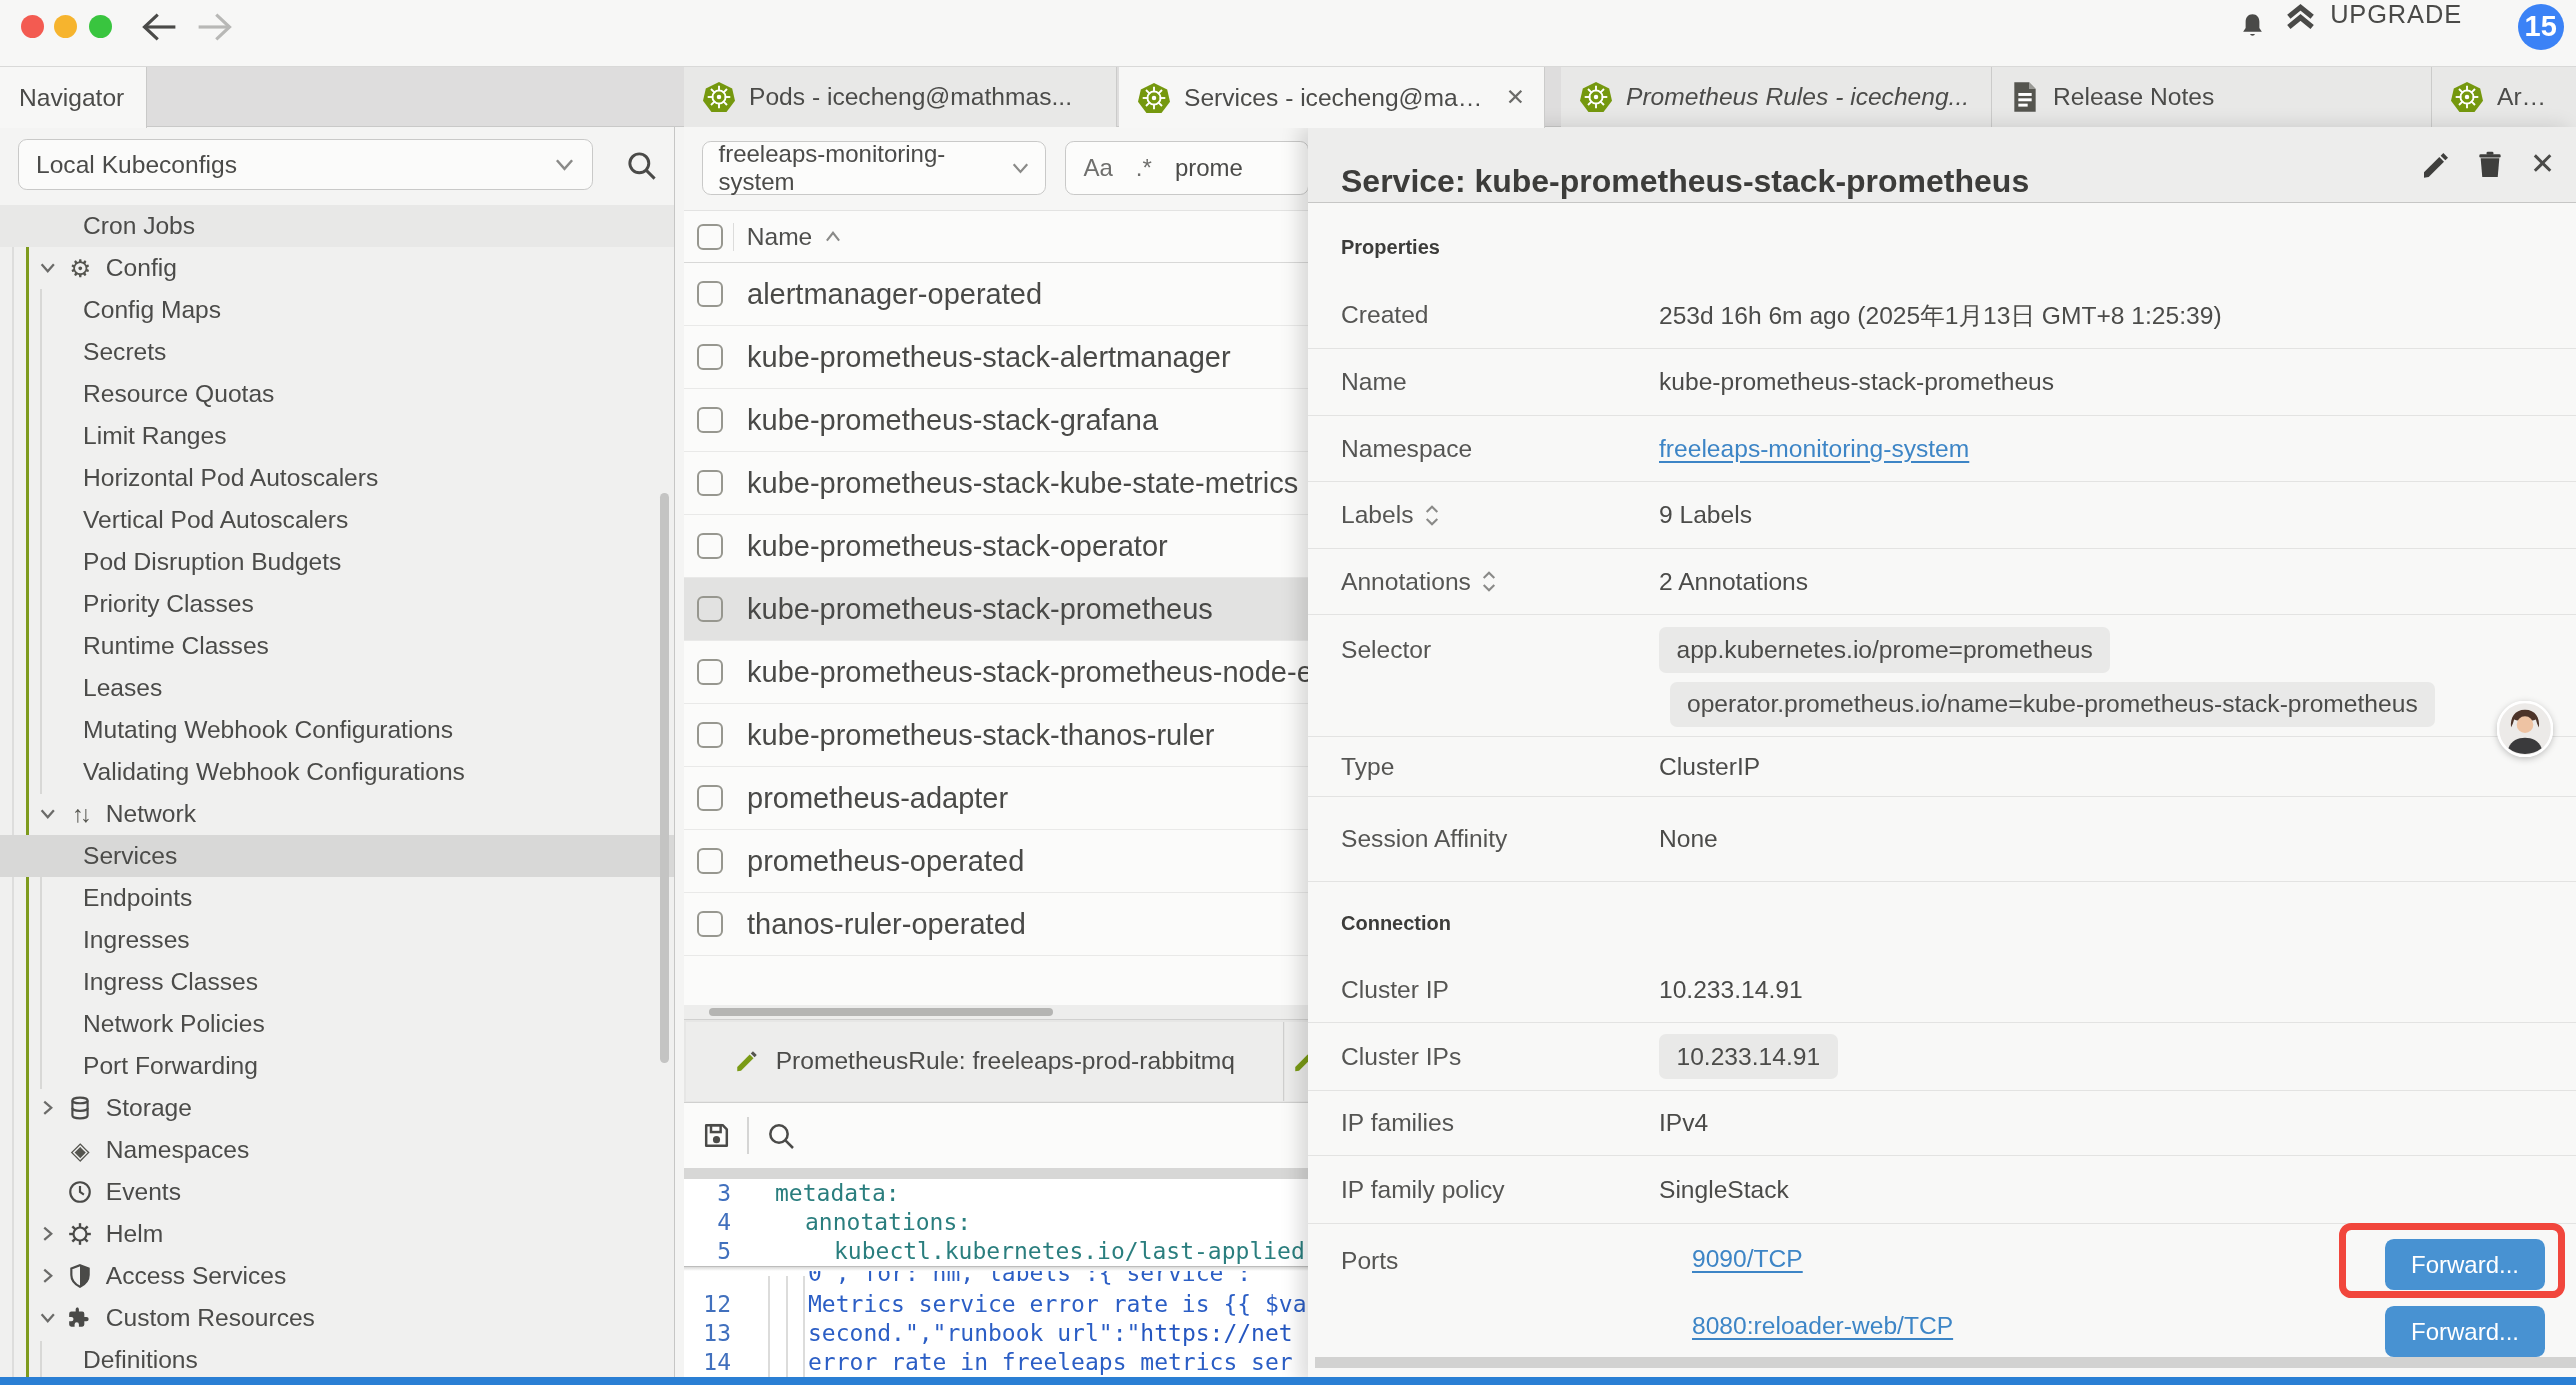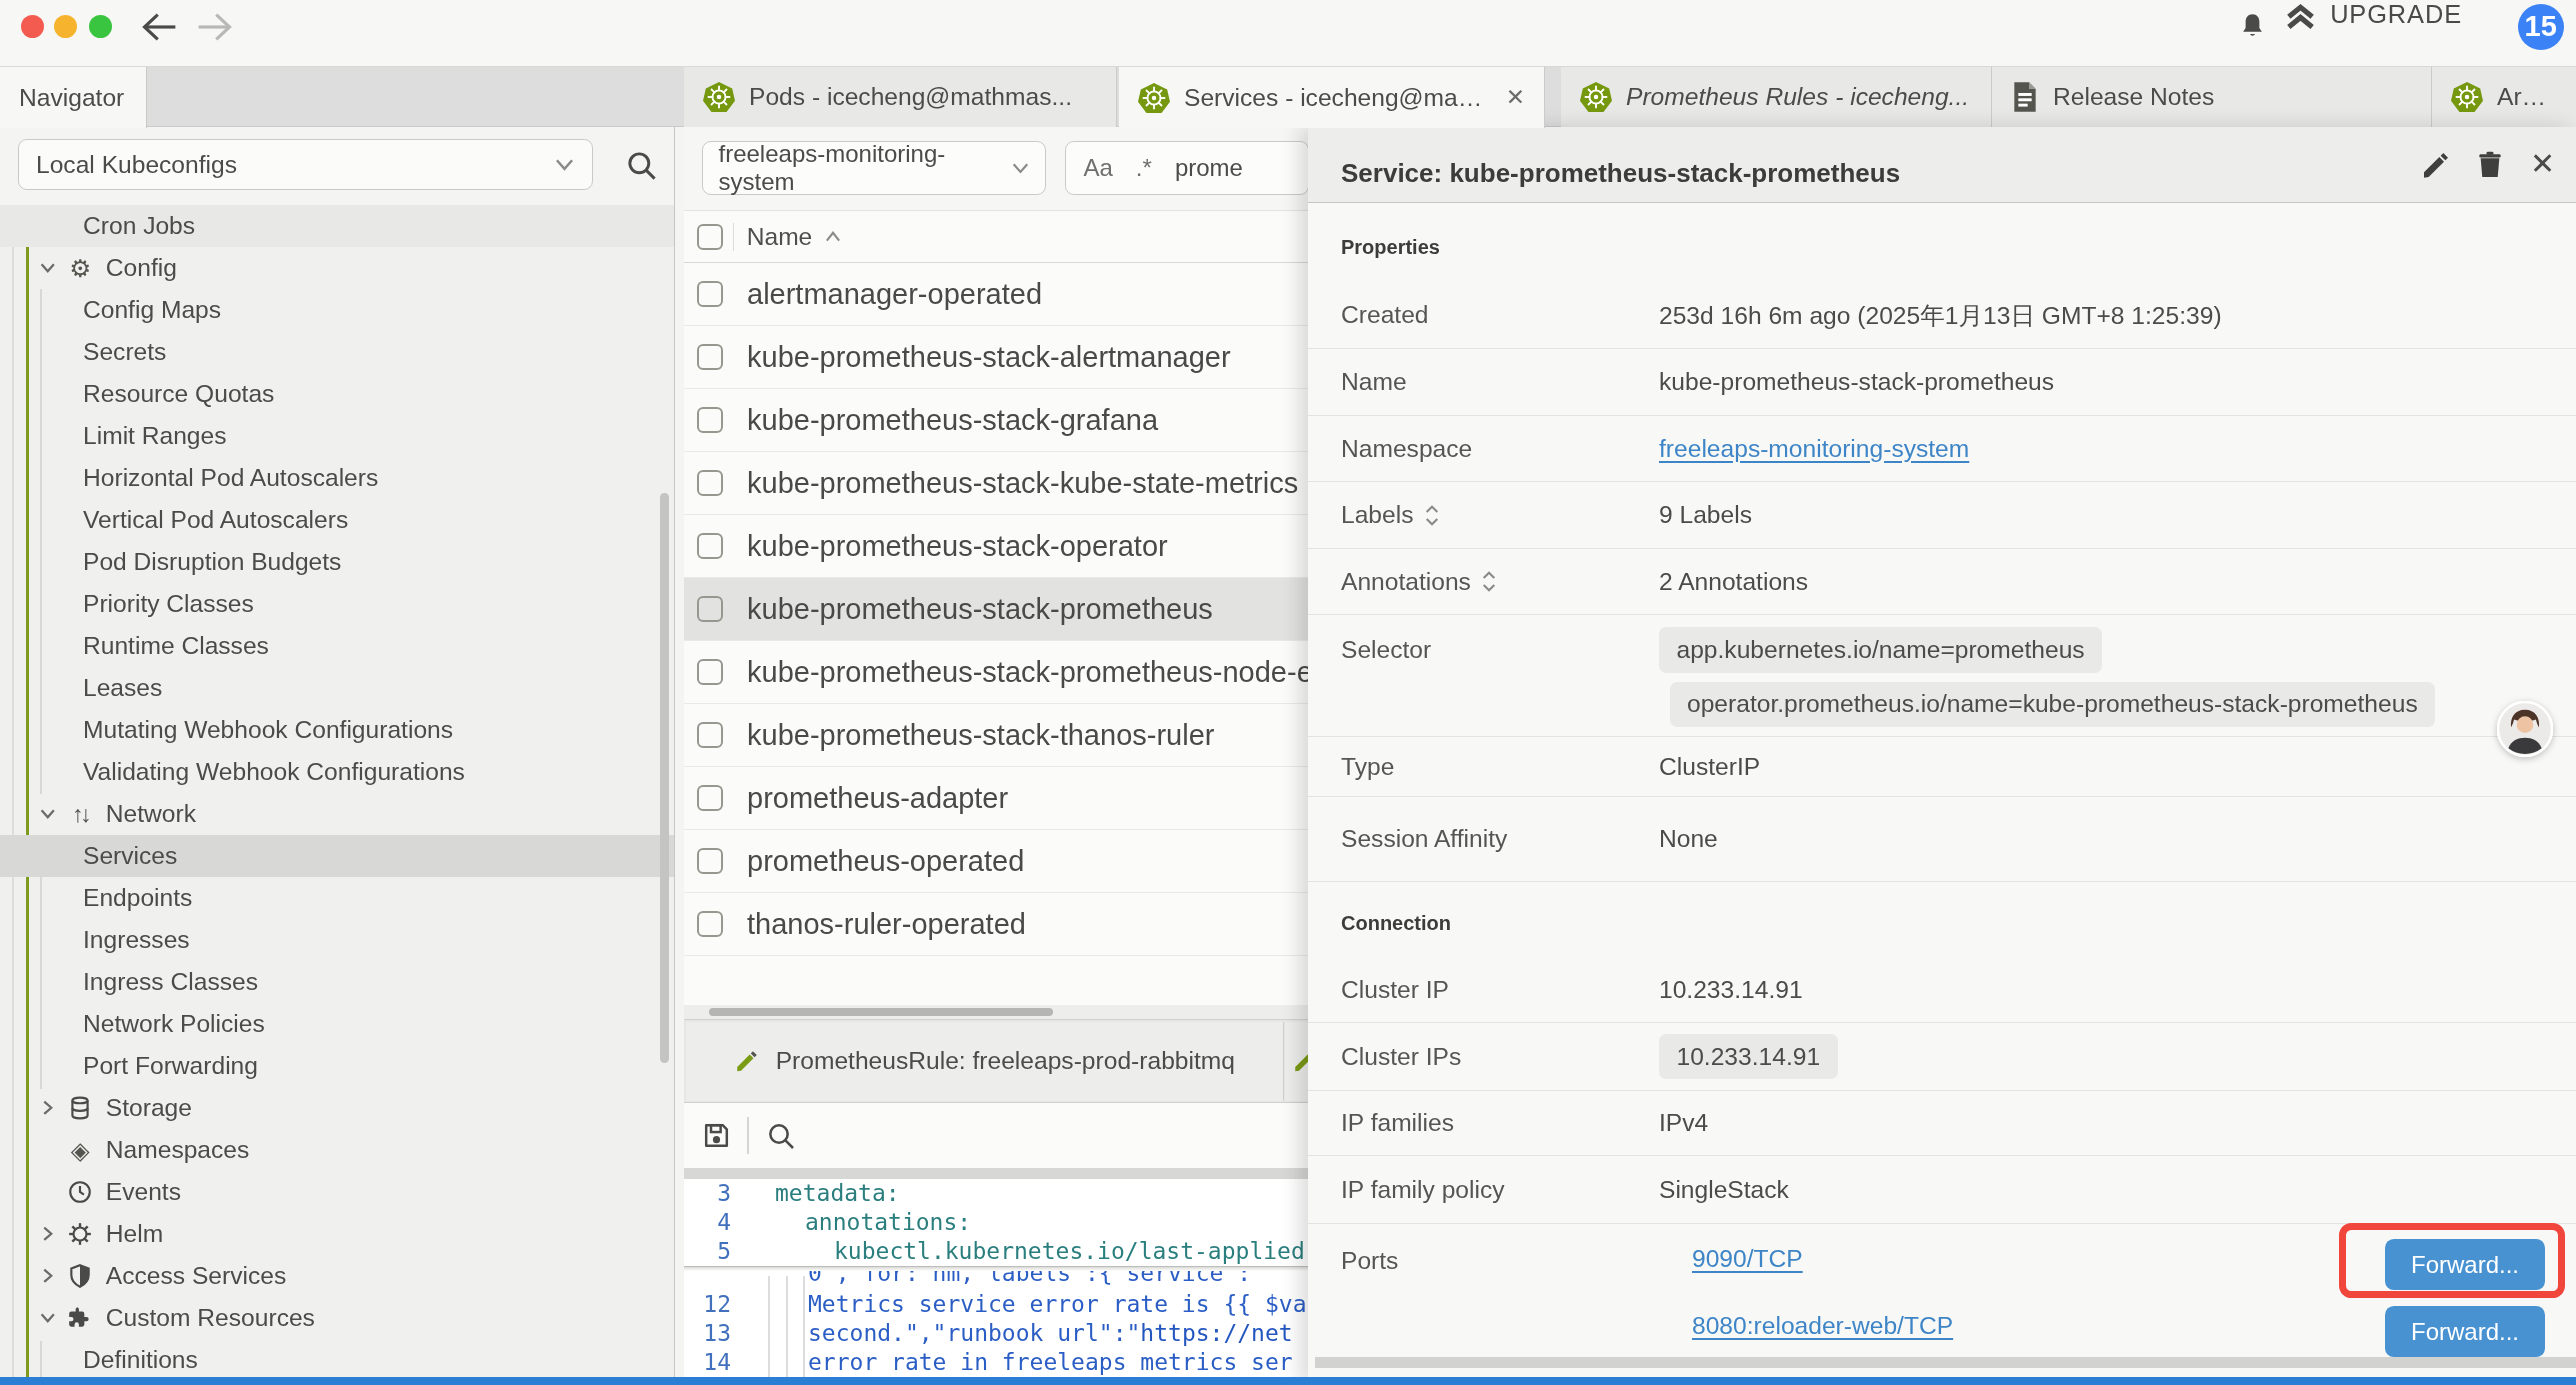--- a/index.html
+++ b/index.html
@@ -72,21 +72,21 @@
   .tone-str { color:#2b5ec5; }
   #sticky-sep { height:5.3px; border-top:1.8px solid #bdbdbc; background:linear-gradient(#d9d9d8, #ffffff); }
   #clipline { height:19px; overflow:hidden; position:relative; }
   #clipline .inner { position:absolute; top:-12.3px; left:0; right:0; }
   .edguide { position:absolute; width:1.8px; background:#dcdcdb; top:108px; bottom:0; }
   #link13 { color:#2456c0; text-decoration:underline; text-decoration-thickness:2.6px; text-underline-offset:5.3px; }
 
   
   #detail { position:absolute; left:1308px; top:127px; width:1268px; height:1258px; background:#f8f8f7; box-shadow:-8.8px 0 19px rgba(0,0,0,.14); }
   #dheader { position:relative; height:76px; background:#ededec; border-bottom:1.8px solid #c6c6c5; }
-  #dtitle { position:absolute; left:33px; top:8px; height:76px; display:flex; align-items:center; font-size:26px; font-weight:bold; color:#3c3c3a; }
+  #dtitle { position:absolute; left:33px; top:16px; height:76px; display:flex; align-items:center; font-size:32px; font-weight:bold; color:#3c3c3a; }
   .hicon { position:absolute; top:22px; cursor:pointer; }
   #d-close { font-size:30px; color:#4b4b49; top:19px; }
   .dheading { height:79px; padding:33px 0 0 33px; font-size:20px; font-weight:bold; color:#3c3c3a; }
   .dheading.h2 { height:75px; padding-top:30px; }
   .drow { display:flex; align-items:center; border-bottom:1.8px solid #e3e3e2; font-size:24.6px; }
   .dlabel { width:351px; padding-left:33px; color:#555553; flex:none; display:flex; align-items:center; gap:10.5px; }
   .dvalue { color:#4b4b49; }
   .chip { display:inline-block; background:#e9e9e8; border-radius:7px; padding:8.8px 17.5px; color:#4b4b49; }
   a.blue, .blue { color:#3d85c6; text-decoration:underline; text-underline-offset:4.4px; }
   #selector-row { align-items:flex-start; }
@@ -628,21 +628,21 @@
       <svg width="16" height="23" viewBox="0 0 18 26" fill="none" stroke="#8a8a88" stroke-width="2.4">
           <path d="M3 9 9 3l6 6"></path>
           <path d="M3 17 9 23l6-6"></path>
         </svg>
       </span>
     <span class="dvalue">2 Annotations</span>
   </div>
   <div class="drow" id="selector-row" style="height:122px">
     <span class="dlabel">Selector</span>
     <span id="selector-chips">
-      <span class="chip">app.kubernetes.io/name=prometheus</span>
+      <span class="chip">app.kubernetes.io/prome=prometheus</span>
       <span class="chip">operator.prometheus.io/name=kube-prometheus-stack-prometheus</span>
     </span>
   </div>
   <div class="drow" style="height:60px">
     <span class="dlabel">Type</span>
     <span class="dvalue">ClusterIP</span>
   </div>
   <div class="drow" style="height:85px">
     <span class="dlabel">Session Affinity</span>
     <span class="dvalue">None</span>

